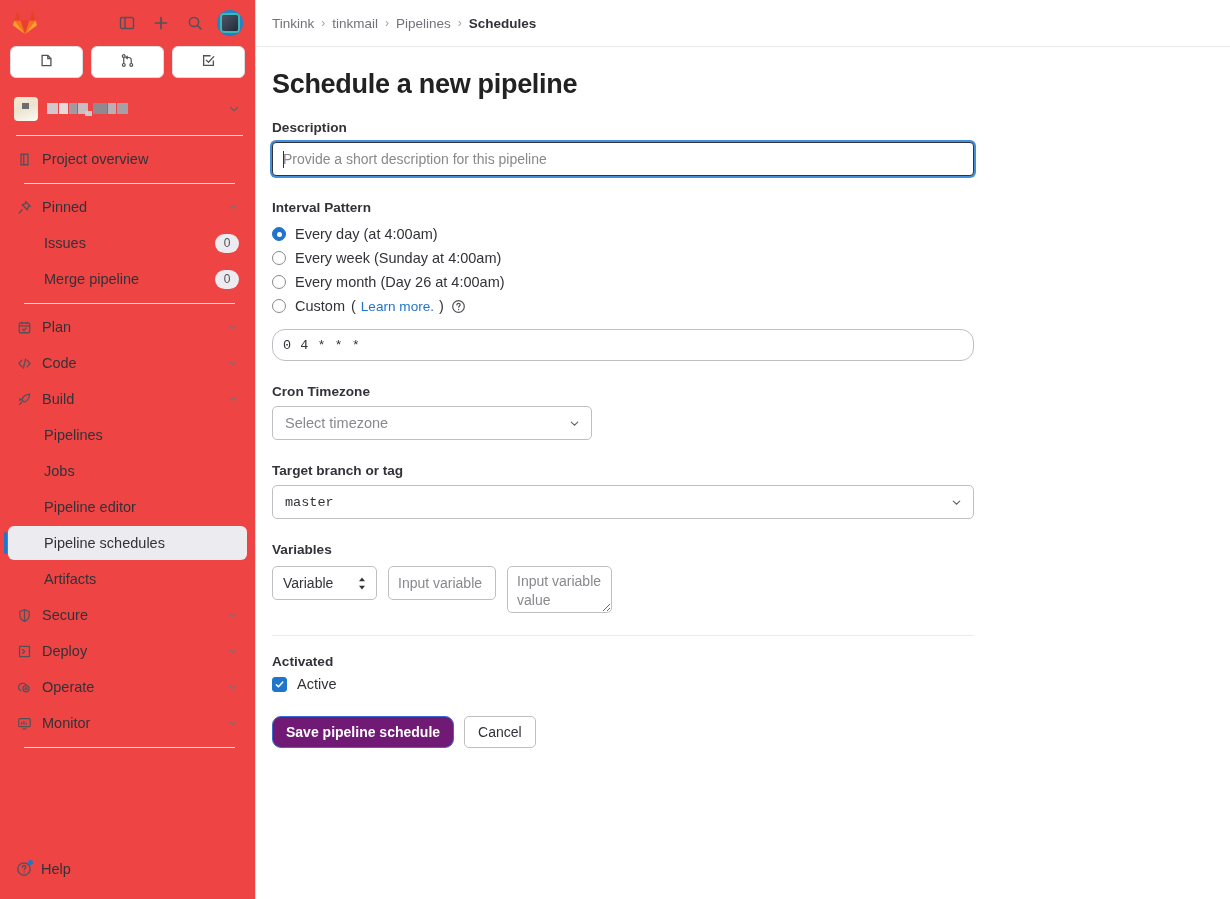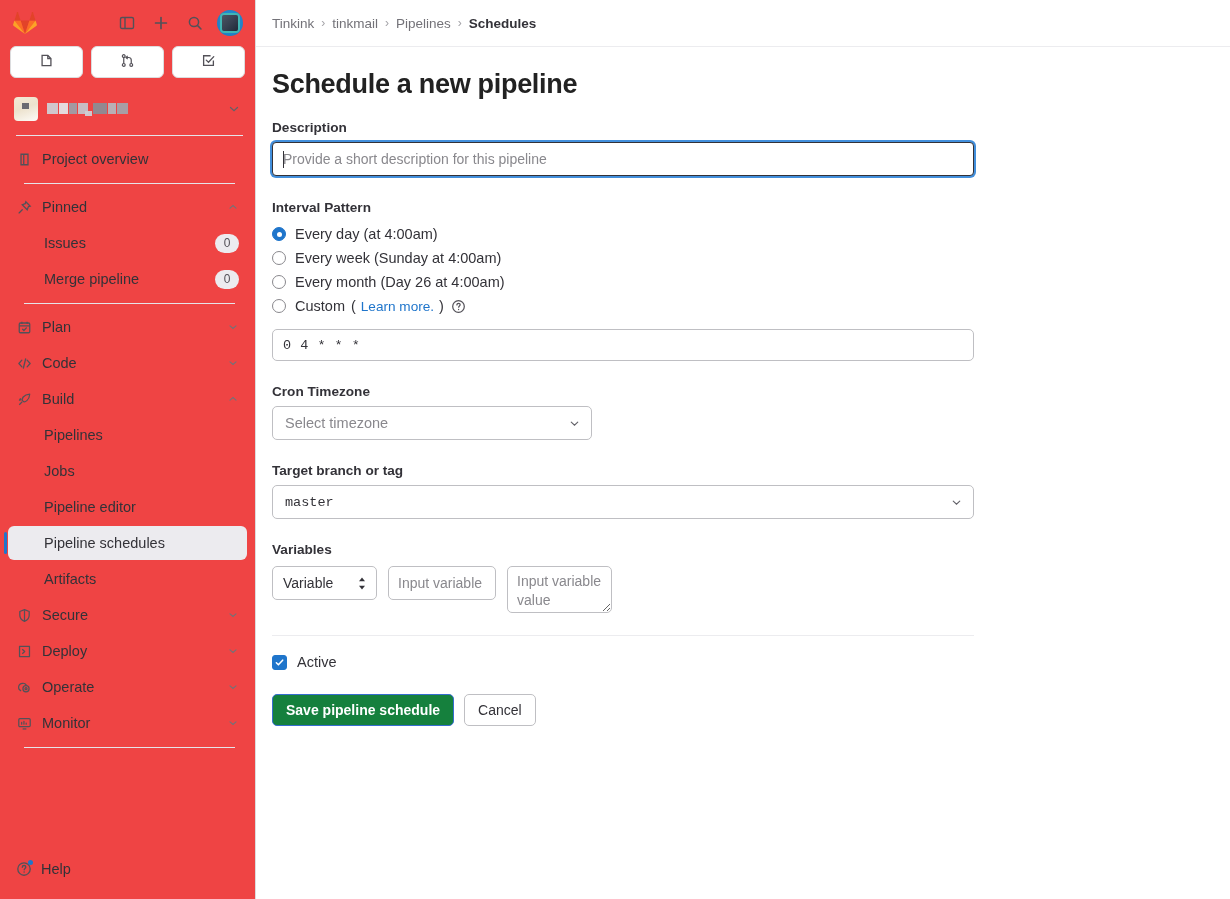--- a/index.html
+++ b/index.html
@@ -180,20 +180,21 @@
   .radio.sel::after {
     content: ""; width: 5px; height: 5px; border-radius: 50%; background: #fff;
   }
   .link { color: #1f75cb; text-decoration: none; cursor: pointer; font-size:13.6px;}
   .q-ico { width: 15px; height: 15px; color: #535158; display:inline-flex; align-items:center;}
 
   #cron-input {
     width: 702px; height: 32px; padding: 5px 10px; margin-top: 11px;
     font-family: "Liberation Mono", monospace; font-size: 13.5px;
     letter-spacing: 0.5px;
+    border-radius: 13px;
   }
   .gap-lg { height: 23px; }
 
   .select-box {
     position: relative; height: 34px; border: 1px solid #bfbfc3;
     border-radius: 5px; background: #fff; display: flex; align-items: center;
     padding: 0 30px 0 12px; font-size: 14.5px; cursor: pointer;
   }
   .select-box .sel-chev {
     position: absolute; right: 10px; top: 0; bottom: 0;
@@ -230,21 +231,21 @@
     display: flex; align-items: center; justify-content: center;
   }
   .check-row { display: flex; align-items: center; gap: 10px; font-size: 14.5px; color: #333238; cursor:pointer;}
 
   .btn-row { display: flex; gap: 10px; margin-top: 24px; }
   .btn {
     height: 32px; padding: 0 13px; border-radius: 5px; font-size: 14px;
     display: flex; align-items: center; justify-content: center;
     cursor: pointer; border: 1px solid transparent; font-family: "Liberation Sans", sans-serif;
   }
-  .btn-primary { background: #15803d; color: #fff; border-color: #366dcf; font-weight:600; }
+  .btn-primary { background: #701a75; color: #fff; border-color: #366dcf; font-weight:600;border-radius:9px; }
   .btn-default { background: #fff; color: #333238; border-color: #bfbfc3; }
 </style>
 </head>
 <body>
 
 <div class="app">
 
   <aside class="sidebar">
 
     <div class="sb-topbar">
@@ -616,20 +617,21 @@
           </span>
         </div>
         <input id="var-key-input" class="txt" type="text" placeholder="Input variable key" style="">
         <textarea id="var-value-textarea" class="txt" placeholder="Input variable value" style=""></textarea>
       </div>
 
       <div class="hr"></div>
 
       
       <div style="height:18px;"></div>
+      <label class="field-label">Activated</label>
       <div class="check-row">
         <span class="checkbox">
           <svg width="11" height="11" viewBox="0 0 16 16" fill="none" stroke="#fff" stroke-width="2.2" stroke-linecap="round" stroke-linejoin="round">
             <path d="M3.4 8.4l3 3 6.2-6.8"></path>
           </svg>
         </span>
         <span>Active</span>
       </div>
 
       

